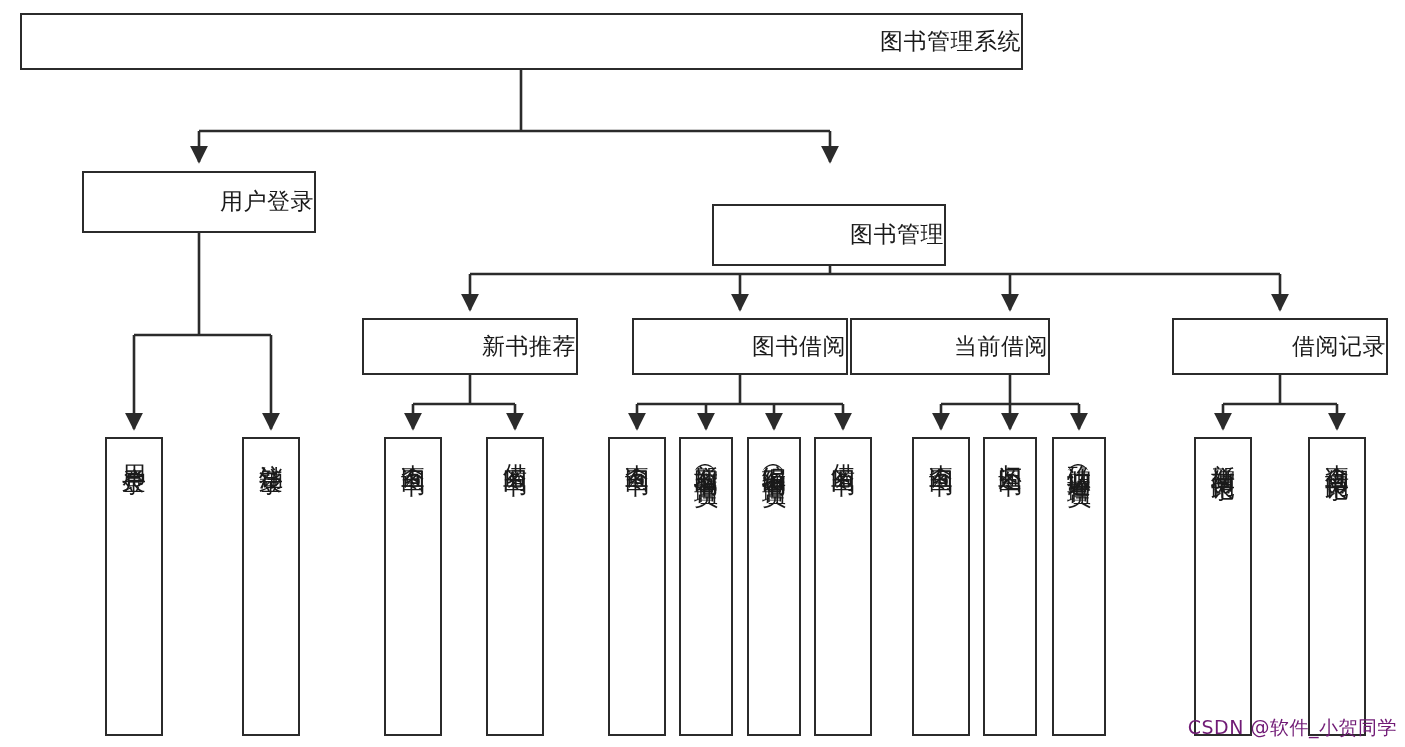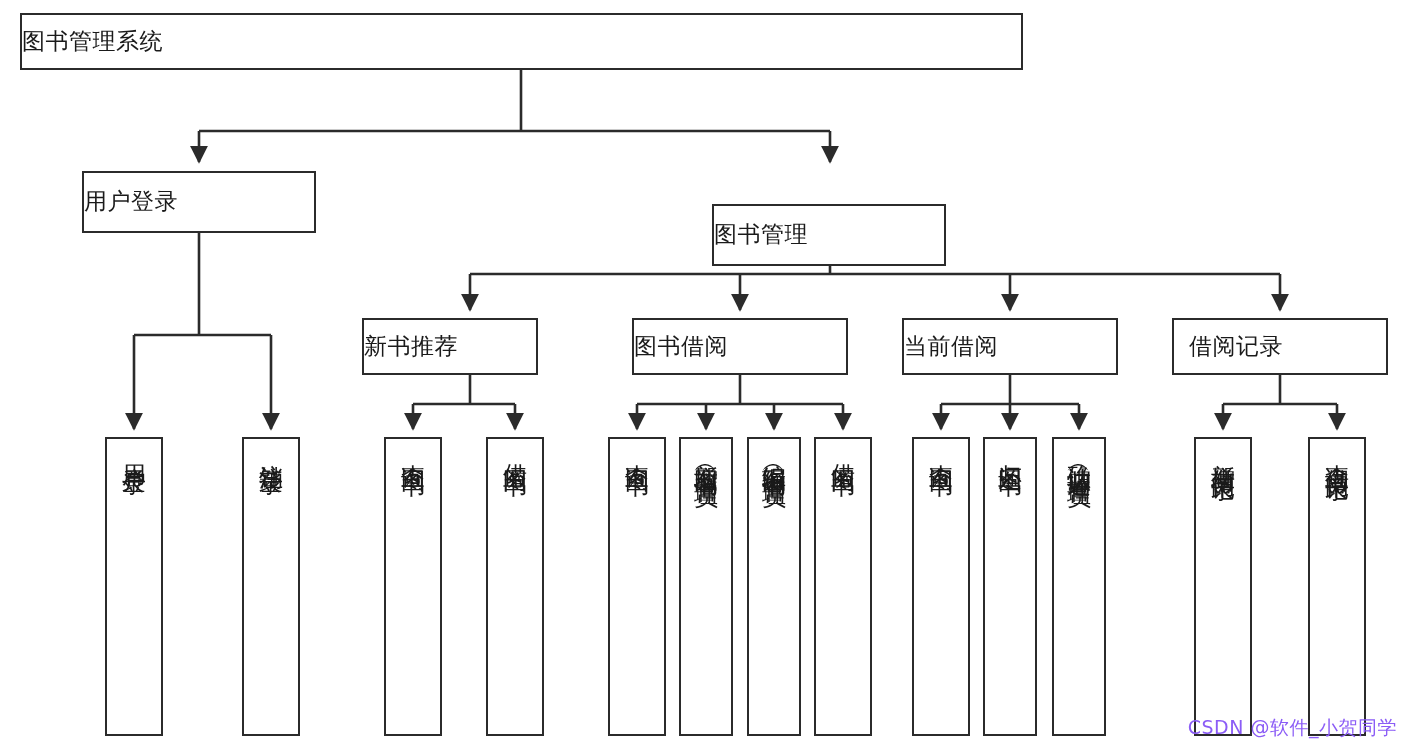--- a/index.html
+++ b/index.html
@@ -25,21 +25,21 @@
     width: 1405px;
     height: 747px;
   }
   .node {
     position: absolute;
     box-sizing: border-box;
     border: 2px solid #2b2b2b;
     background: #ffffff;
     display: flex;
     align-items: center;
-    justify-content: flex-start;
+    justify-content: flex-end;
     color: #1a1a1a;
   }
   .node-label {
     display: block;
     text-align: center;
     line-height: 1.18;
     white-space: pre;
   }
   .node.horizontal .node-label {
     font-size: 23px;
@@ -55,21 +55,21 @@
     font-size: 24px;
     letter-spacing: 3px;
     line-height: 1;
     margin: 0 auto;
   }
   #watermark {
     position: absolute;
     right: 8px;
     bottom: 6px;
     font-size: 19px;
-    color: #8b5cf6;
+    color: #701a75;
     letter-spacing: 0.5px;
     white-space: nowrap;
     pointer-events: none;
   }
 </style>
 </head>
 <body>
 
 <div id="diagram-root">
 
@@ -129,29 +129,29 @@
   </div>
 
   <div class="node horizontal" style="left:82px; top:171px; width:234px; height:62px;">
     <span class="node-label">用户登录</span>
   </div>
 
   <div class="node horizontal" style="left:712px; top:171px; width:234px; height:62px;margin-top:33px;">
     <span class="node-label">图书管理</span>
   </div>
 
-  <div class="node horizontal" style="left:362px; top:318px; width:176px; height:57px;">
+  <div class="node horizontal" style="left:362px; top:318px; width:216px; height:57px;">
     <span class="node-label">新书推荐</span>
   </div>
 
   <div class="node horizontal" style="left:632px; top:318px; width:216px; height:57px;font-family:Liberation Serif, serif;">
     <span class="node-label">图书借阅</span>
   </div>
 
-  <div class="node horizontal" style="left:902px; top:318px; width:216px; height:57px;">
+  <div class="node horizontal" style="left:850px; top:318px; width:200px; height:57px;">
     <span class="node-label">当前借阅</span>
   </div>
 
   <div class="node horizontal" style="left:1172px; top:318px; width:216px; height:57px;padding-left:15px;">
     <span class="node-label">借阅记录</span>
   </div>
 
   <div class="node vertical" style="left:105px; top:437px; width:58px; height:299px;">
     <span class="node-label">用户登录</span>
   </div>

